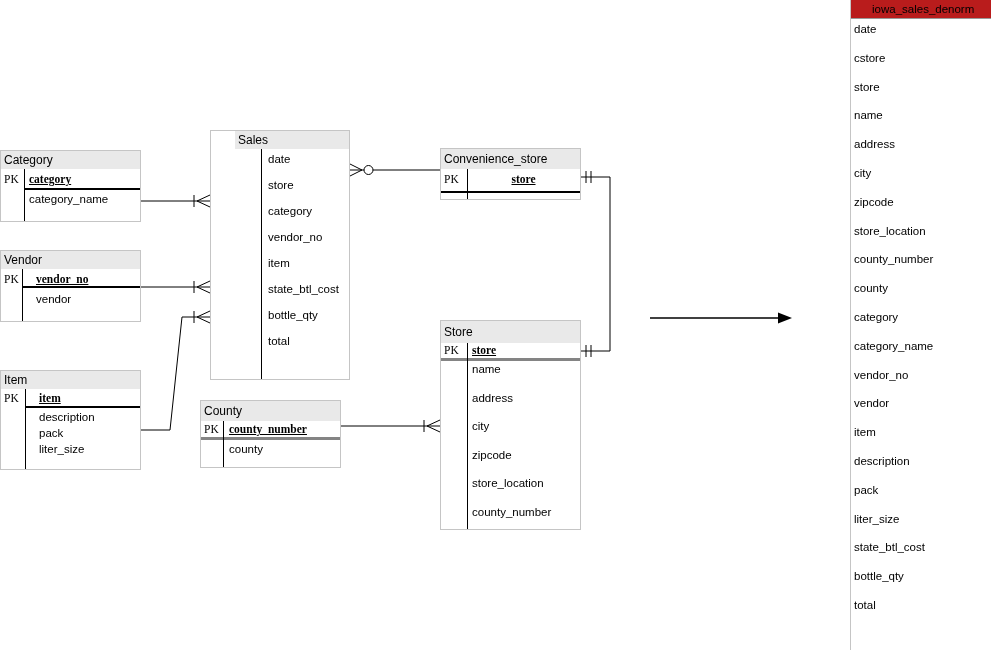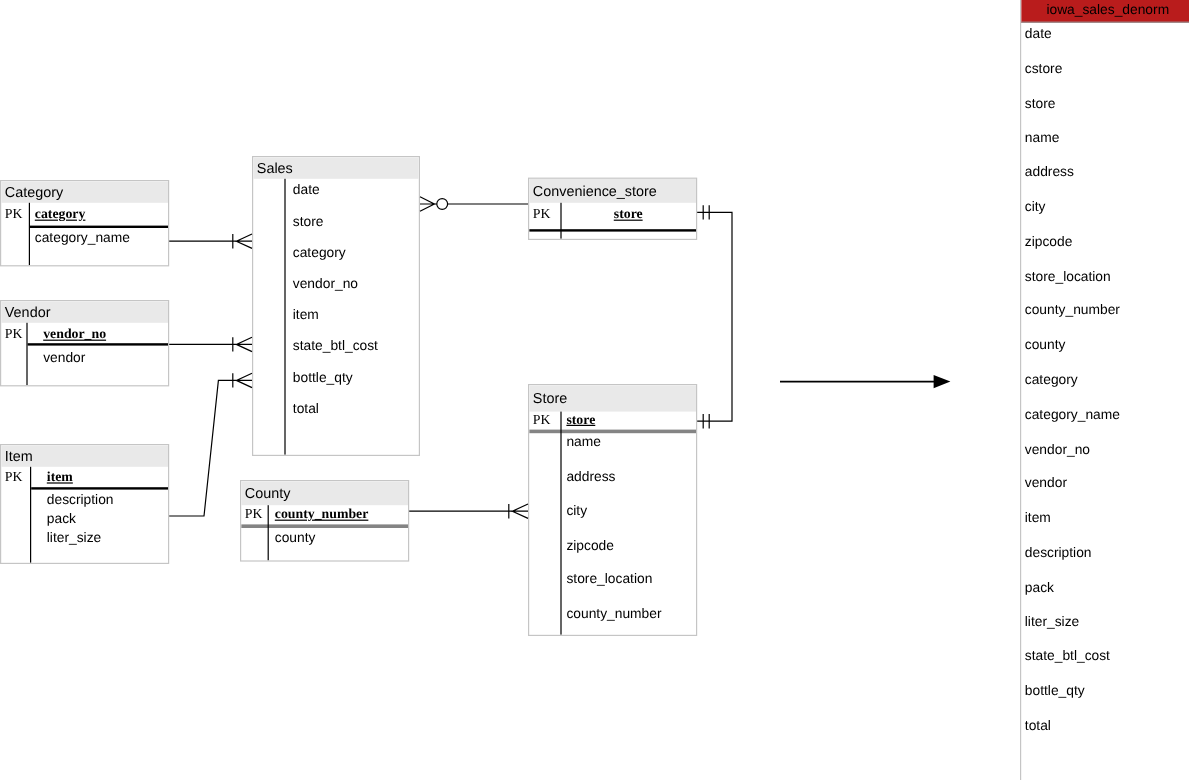--- a/index.html
+++ b/index.html
@@ -86,21 +86,21 @@
           <span class="pk-label">PK</span>
           <span class="pk-name">item</span>
         </div>
         <div class="sep"></div>
         <div class="f-row">description</div>
         <div class="f-row">pack</div>
         <div class="f-row">liter_size</div>
       </div>
   </div>
 
-  <div class="entity" data-entity="sales" style="left:210px; top:130px; width:140px; height:250px; --hh:18px; --pkw:26px; --rh:26px; --fpt:4px; --fpad:6px;">
+  <div class="entity" data-entity="sales" style="left:210px; top:130px; width:140px; height:250px;padding-left:24px; --hh:18px; --pkw:26px; --rh:26px; --fpt:4px; --fpad:6px;">
     <div class="e-title">Sales</div>
     <div class="e-body">
         <div class="divider"></div>
         <div class="f-row">date</div>
         <div class="f-row">store</div>
         <div class="f-row">category</div>
         <div class="f-row">vendor_no</div>
         <div class="f-row">item</div>
         <div class="f-row">state_btl_cost</div>
         <div class="f-row">bottle_qty</div>

